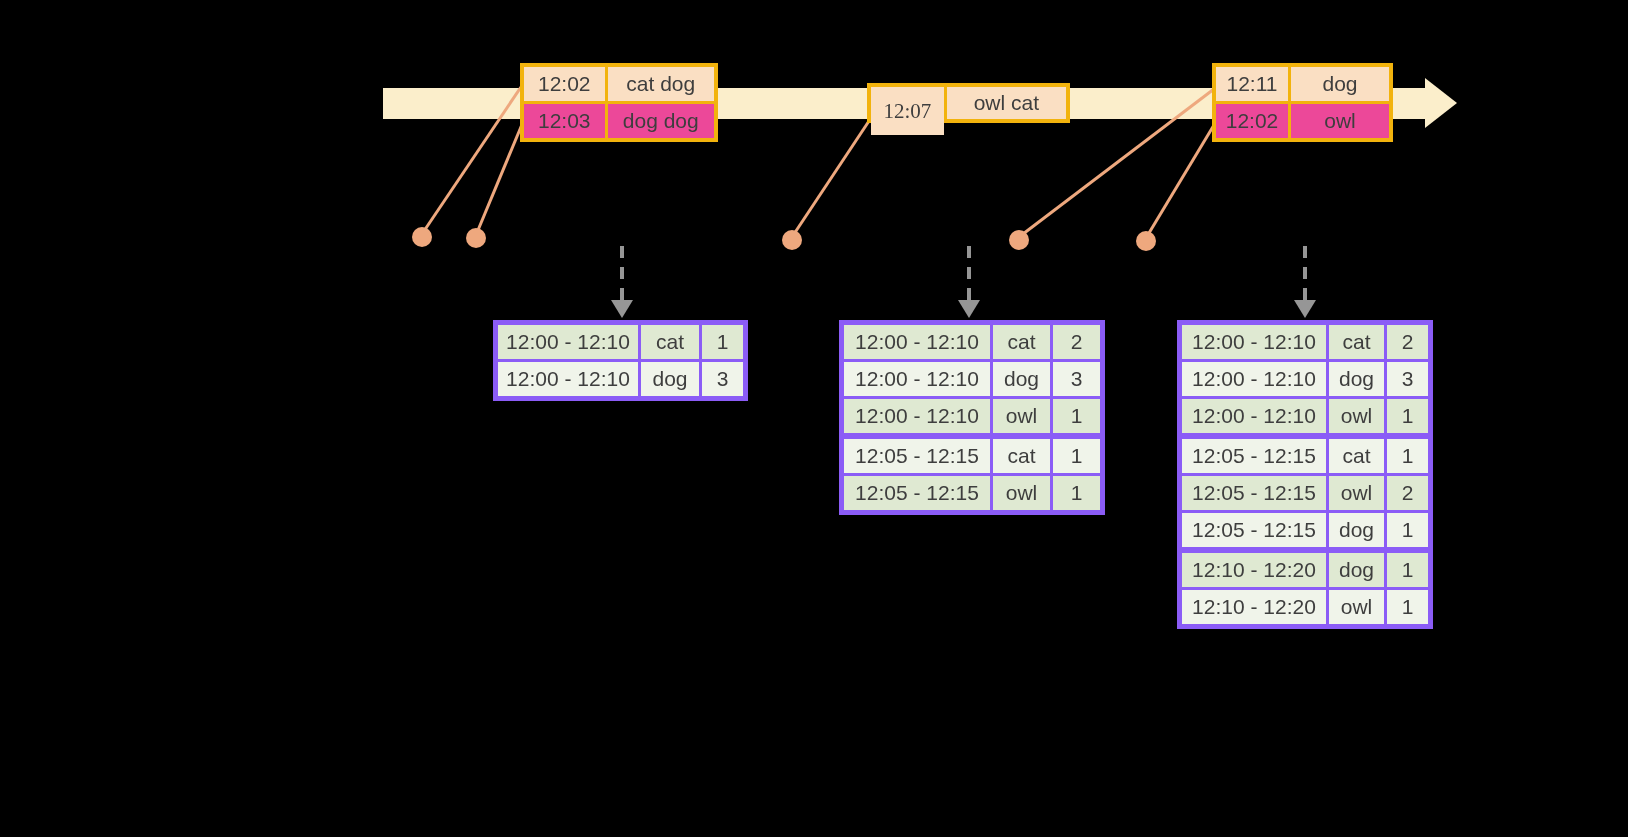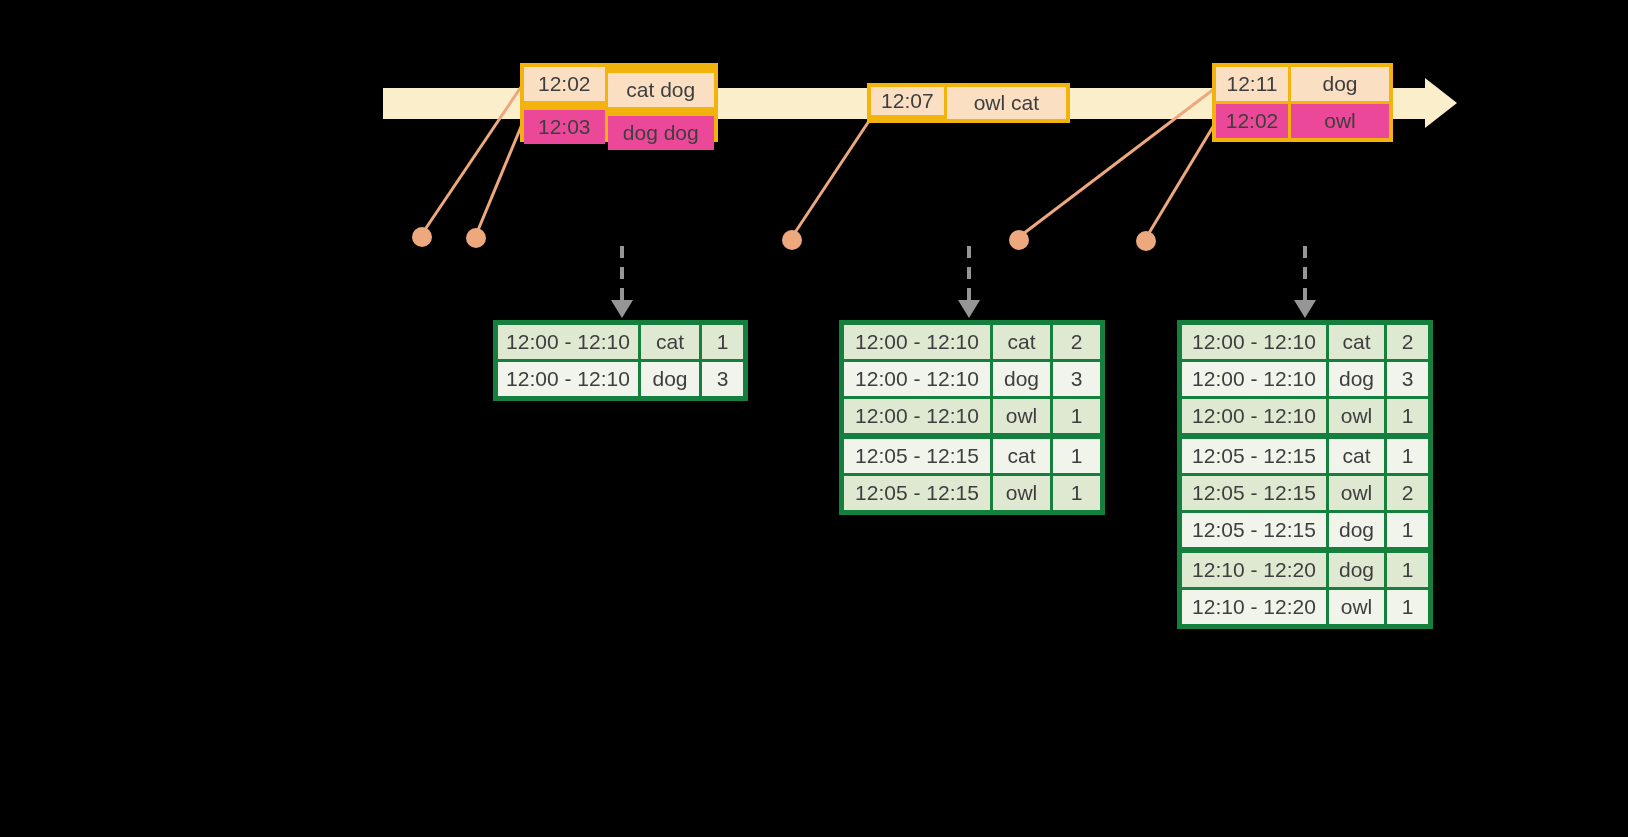--- a/index.html
+++ b/index.html
@@ -8,30 +8,30 @@
   svg{position:absolute;left:0;top:0;}
 
   
   .etable{position:absolute;background:#F2B30D;padding:4px;display:flex;flex-direction:column;gap:3px;box-sizing:border-box;}
   .erow{display:flex;gap:3px;}
   .ecell{display:flex;align-items:center;justify-content:center;font-size:21px;color:#3E3E3E;}
   .ed{background:#FADFC3;}
   .el{background:#ec4899;}
 
   
-  .rtable{position:absolute;background:#15803d;padding:5px;display:flex;flex-direction:column;gap:3px;box-sizing:border-box;}
+  .rtable{position:absolute;background:#8b5cf6;padding:5px;display:flex;flex-direction:column;gap:3px;box-sizing:border-box;}
   .rrow{display:flex;gap:3px;height:34px;}
   .rrow.group{margin-top:3px;}
   .rcell{display:flex;align-items:center;justify-content:center;font-size:21px;color:#3E3E3E;}
   .d{background:#DFE9D2;}
   .l{background:#F0F4EA;}
 
   
-  .e1 .c-time{width:84px;height:34px;} .e1 .c-word{width:111px;height:34px;margin-top:6px;}
-  .e2 .c-time{width:81px;height:28px;} .e2 .c-word{width:133px;height:32px;}
+  .e1 .c-time{width:84px;height:34px;} .e1 .c-word{width:111px;height:34px;}
+  .e2 .c-time{width:81px;height:48px;font-family:Liberation Serif, serif;} .e2 .c-word{width:133px;height:32px;}
   .e3 .c-time{width:72px;height:34px;} .e3 .c-word{width:98px;height:34px;}
   .r1 .c-win{width:140px;} .r1 .c-w{width:58px;} .r1 .c-n{width:41px;}
   .r2 .c-win{width:146px;} .r2 .c-w{width:57px;} .r2 .c-n{width:47px;}
   .r3 .c-win{width:144px;} .r3 .c-w{width:55px;} .r3 .c-n{width:41px;}
 </style>
 </head>
 <body>
 
 <div id="canvas">
 

